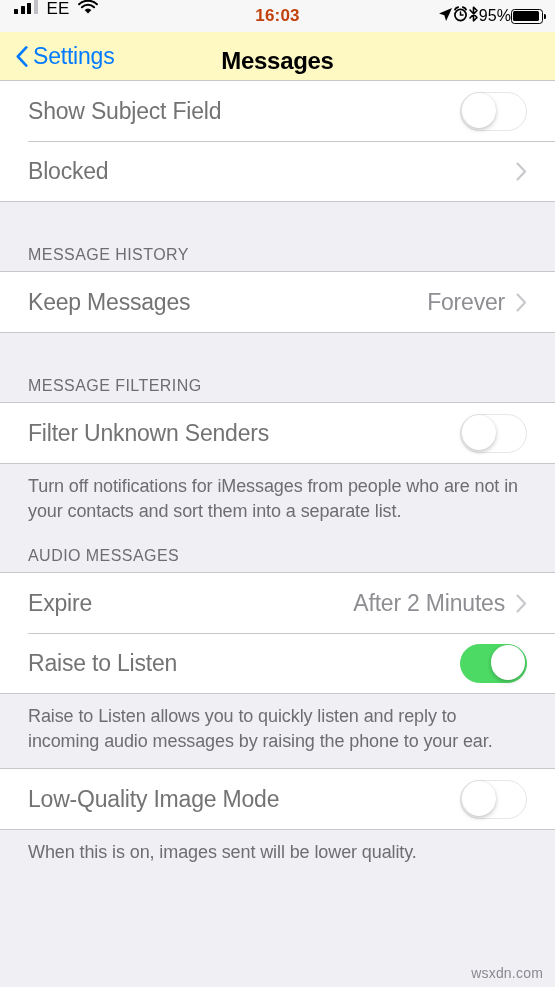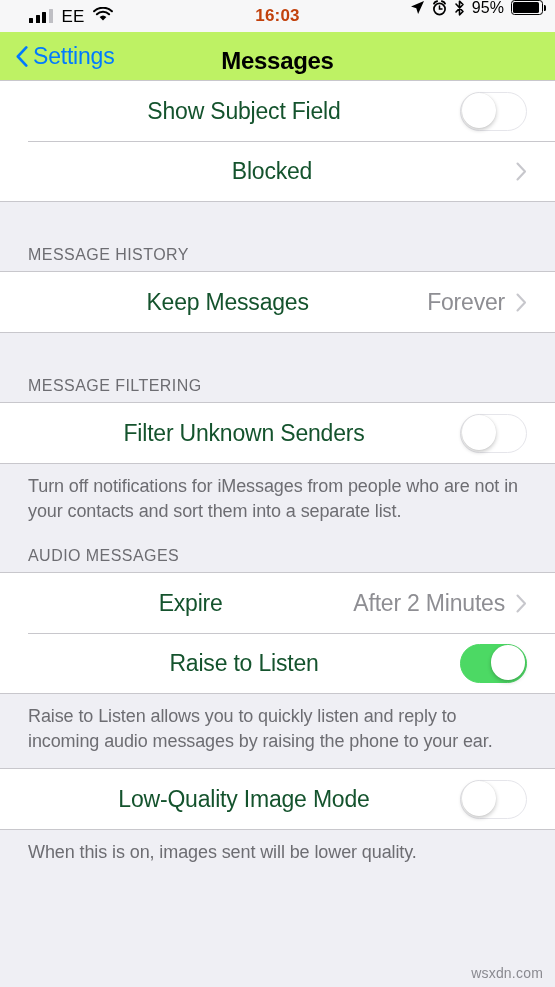--- a/index.html
+++ b/index.html
@@ -28,25 +28,24 @@
   .status-bar {
     position: relative;
     height: 32px;
     width: 100%;
     background: #F7F7F8;
     display: flex;
     align-items: center;
   }
   .status-left {
     position: absolute;
-    left: 29px;
+    left: 14px;
     top: 0;
     height: 32px;
     display: flex;
-    align-items: center;
     gap: 9px;
   }
   .signal-bars {
     display: flex;
     align-items: flex-end;
     gap: 2.5px;
     height: 14px;
   }
   .signal-bars i {
     display: block;
@@ -75,22 +74,21 @@
     color: #c2410c;
     line-height: 32px;
     letter-spacing: 0.2px;
   }
   .status-right {
     position: absolute;
     right: 12px;
     top: 0;
     height: 32px;
     display: flex;
-    align-items: flex-start;
-    gap: 7px;
+    align-items: center;
   }
   .batt-pct {
     font-size: 16px;
     color: #000;
     line-height: 1;
     letter-spacing: 0.1px;
   }
   .battery {
     position: relative;
     width: 32px;
@@ -115,21 +113,21 @@
     height: 100%;
     width: 95%;
     background: #000;
     border-radius: 1.6px;
   }
 
   
   .nav-bar {
     position: relative;
     height: 49px;
-    background: #bef264;
+    background: #fef9c3;
     border-bottom: 1px solid #C8C7CC;
   }
   .nav-back {
     position: absolute;
     left: 16px;
     top: 0;
     height: 49px;
     display: flex;
     align-items: center;
     gap: 5px;
@@ -186,24 +184,23 @@
     content: "";
     position: absolute;
     left: 28px;
     right: 0;
     top: 0;
     height: 1px;
     background: #C8C7CC;
   }
   .row-label {
     font-size: 23px;
-    color: #14532d;
+    color: #737373;
     letter-spacing: -0.2px;
     flex: 1;
-    text-align: center;
   }
   .row-value {
     font-size: 23px;
     color: #8E8E93;
     letter-spacing: -0.2px;
     margin-right: 11px;
   }
   .chevron-right {
     display: block;
     width: 11px;

